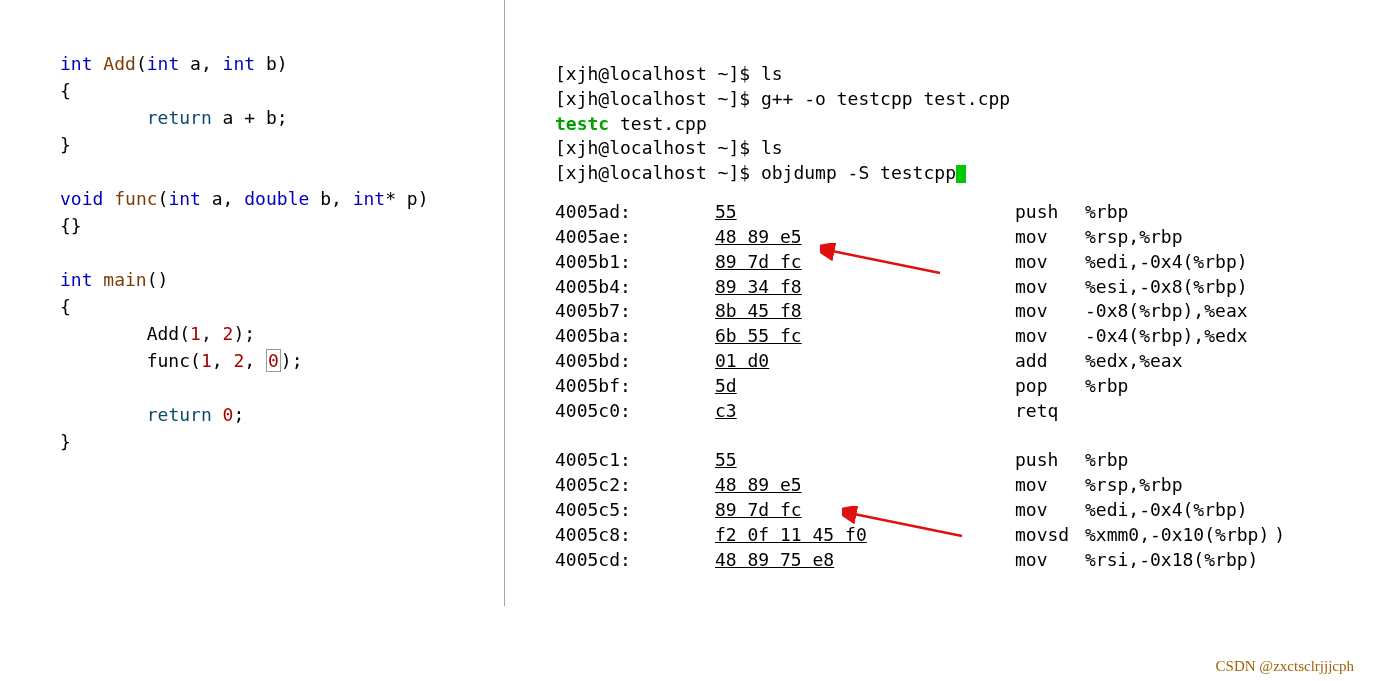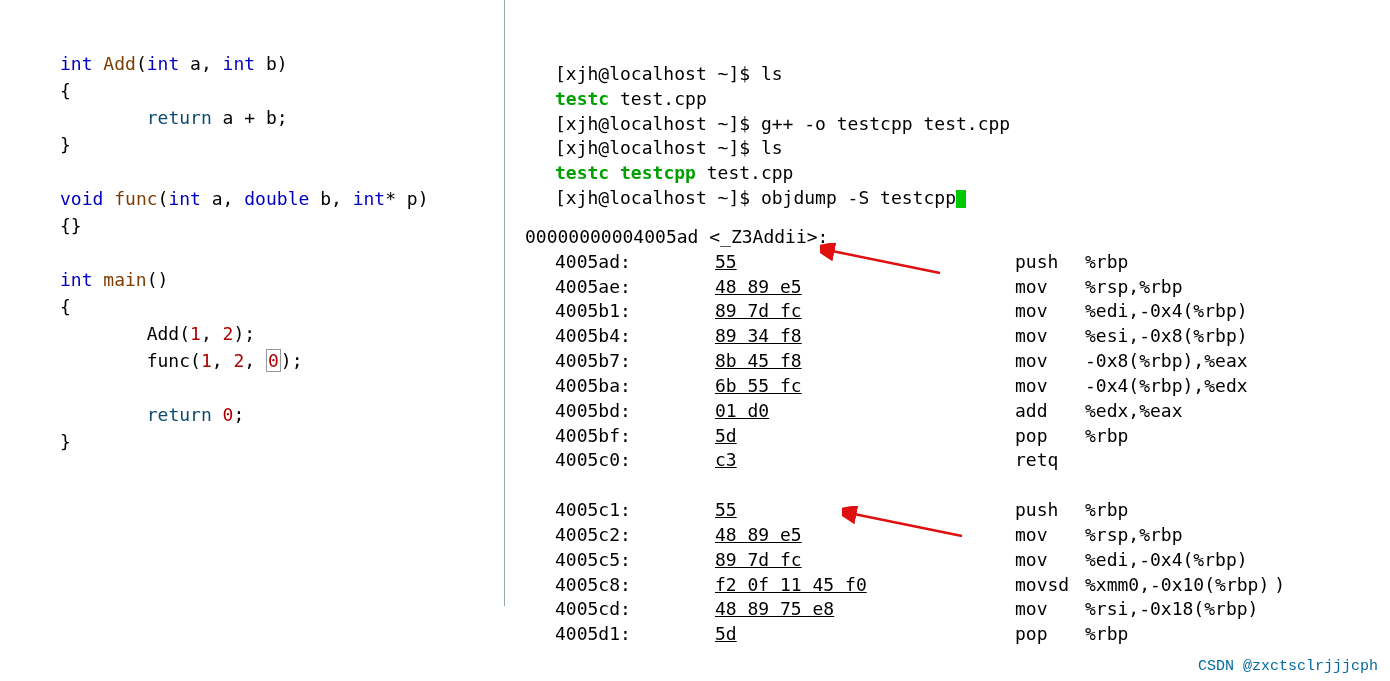--- a/index.html
+++ b/index.html
@@ -47,69 +47,66 @@
     height: 18px;
     vertical-align: text-bottom;
   }
   pre { margin: 0; font-family: inherit; }
   .arrow {
     position: absolute;
     pointer-events: none;
   }
   .watermark {
     position: absolute;
-    right: 12px;
+    right: 36px;
     bottom: 6px;
-    color: #0369a1;
+    color: #a16207;
     font-size: 15px;
-    font-family: Liberation Mono, monospace;
+    font-family: Liberation Serif, serif;
   }
   .asm-line { white-space: pre; }
   .addr-col { display: inline-block; width: 160px; }
   .hex-col  { display: inline-block; width: 300px; text-decoration: underline; }
   .mne-col  { display: inline-block; width: 70px; }
   .op-col   { display: inline-block; }
   .indent   { display: inline-block; width: 30px; }
   .paren-extra { margin-left: 5px; letter-spacing: 1px; }
 </style>
 </head>
 <body>
 
 <div class="container">
   <div class="left-panel">
     <pre id="source-block"><div><span class="kw-type">int</span><span> </span><span class="kw-name">Add</span><span>(</span><span class="kw-type">int</span><span> a, </span><span class="kw-type">int</span><span> b)</span></div><div><span>{</span></div><div><span>        </span><span class="kw-ctrl">return</span><span> a + b;</span></div><div><span>}</span></div><div>&nbsp;</div><div><span class="kw-type">void</span><span> </span><span class="kw-name">func</span><span>(</span><span class="kw-type">int</span><span> a, </span><span class="kw-type">double</span><span> b, </span><span class="kw-type">int</span><span>* p)</span></div><div><span>{}</span></div><div>&nbsp;</div><div><span class="kw-type">int</span><span> </span><span class="kw-name">main</span><span>()</span></div><div><span>{</span></div><div><span>        Add(</span><span class="kw-num">1</span><span>, </span><span class="kw-num">2</span><span>);</span></div><div><span>        func(</span><span class="kw-num">1</span><span>, </span><span class="kw-num">2</span><span>, </span><span class="kw-num hl-box">0</span><span>);</span></div><div>&nbsp;</div><div><span>        </span><span class="kw-ctrl">return</span><span> </span><span class="kw-num">0</span><span>;</span></div><div><span>}</span></div></pre>
   </div>
   <div class="right-panel">
     <div id="term-header" style="padding-left:30px;">
         <div>[xjh@localhost ~]$ ls</div>
+        <div>[xjh@localhost ~]$ g++ -o testcpp test.cpp</div>
         <div><span class="term-green">testc</span><span>  test.cpp</span></div>
-        <div>[xjh@localhost ~]$ g++ -o testcpp test.cpp</div>
         <div>[xjh@localhost ~]$ ls</div>
-        <div><span class="term-green">testc</span><span>  </span><span class="term-green">testcpp</span><span>  test.cpp</span></div>
         <div><span>[xjh@localhost ~]$ objdump -S testcpp</span><span class="cursor-block"></span></div>
       </div>
     <div style="height:14px"></div>
     <div id="asm-block">
-        <div class="asm-line">00000000004005ad &lt;_Z3Addii&gt;:</div>
         <div class="asm-line"><span class="indent"></span><span class="addr-col">4005ad:</span><span class="hex-col">55</span><span class="mne-col">push</span><span class="op-col">%rbp</span></div>
         <div class="asm-line"><span class="indent"></span><span class="addr-col">4005ae:</span><span class="hex-col">48 89 e5</span><span class="mne-col">mov</span><span class="op-col">%rsp,%rbp</span></div>
         <div class="asm-line"><span class="indent"></span><span class="addr-col">4005b1:</span><span class="hex-col">89 7d fc</span><span class="mne-col">mov</span><span class="op-col">%edi,-0x4(%rbp)</span></div>
         <div class="asm-line"><span class="indent"></span><span class="addr-col">4005b4:</span><span class="hex-col">89 34 f8</span><span class="mne-col">mov</span><span class="op-col">%esi,-0x8(%rbp)</span></div>
         <div class="asm-line"><span class="indent"></span><span class="addr-col">4005b7:</span><span class="hex-col">8b 45 f8</span><span class="mne-col">mov</span><span class="op-col">-0x8(%rbp),%eax</span></div>
         <div class="asm-line"><span class="indent"></span><span class="addr-col">4005ba:</span><span class="hex-col">6b 55 fc</span><span class="mne-col">mov</span><span class="op-col">-0x4(%rbp),%edx</span></div>
         <div class="asm-line"><span class="indent"></span><span class="addr-col">4005bd:</span><span class="hex-col">01 d0</span><span class="mne-col">add</span><span class="op-col">%edx,%eax</span></div>
         <div class="asm-line"><span class="indent"></span><span class="addr-col">4005bf:</span><span class="hex-col">5d</span><span class="mne-col">pop</span><span class="op-col">%rbp</span></div>
         <div class="asm-line"><span class="indent"></span><span class="addr-col">4005c0:</span><span class="hex-col">c3</span><span class="mne-col">retq</span><span class="op-col"></span></div>
         <div>&nbsp;</div>
         <div class="asm-line"><span class="indent"></span><span class="addr-col">4005c1:</span><span class="hex-col">55</span><span class="mne-col">push</span><span class="op-col">%rbp</span></div>
         <div class="asm-line"><span class="indent"></span><span class="addr-col">4005c2:</span><span class="hex-col">48 89 e5</span><span class="mne-col">mov</span><span class="op-col">%rsp,%rbp</span></div>
         <div class="asm-line"><span class="indent"></span><span class="addr-col">4005c5:</span><span class="hex-col">89 7d fc</span><span class="mne-col">mov</span><span class="op-col">%edi,-0x4(%rbp)</span></div>
         <div class="asm-line"><span class="indent"></span><span class="addr-col">4005c8:</span><span class="hex-col">f2 0f 11 45 f0</span><span class="mne-col">movsd</span><span class="op-col">%xmm0,-0x10(%rbp)</span><span class="paren-extra">)</span></div>
         <div class="asm-line"><span class="indent"></span><span class="addr-col">4005cd:</span><span class="hex-col">48 89 75 e8</span><span class="mne-col">mov</span><span class="op-col">%rsi,-0x18(%rbp)</span></div>
-        <div class="asm-line"><span class="indent"></span><span class="addr-col">4005d1:</span><span class="hex-col">5d</span><span class="mne-col">pop</span><span class="op-col">%rbp</span></div>
       </div>
     <svg id="arrow1" class="arrow" width="130" height="35" viewBox="0 0 130 35" style="top: 211px; left: 315px;">
         <defs>
           <marker id="ah211" markerWidth="10" markerHeight="8" refX="1" refY="4" orient="auto">
             <polygon points="0 0, 10 4, 0 8" fill="#e01010"></polygon>
           </marker>
         </defs>
         <line x1="120" y1="30" x2="12" y2="8" stroke="#e01010" stroke-width="2.5" marker-end="url(#ah211)"></line>
       </svg>
     <svg id="arrow2" class="arrow" width="130" height="35" viewBox="0 0 130 35" style="top: 474px; left: 337px;">

